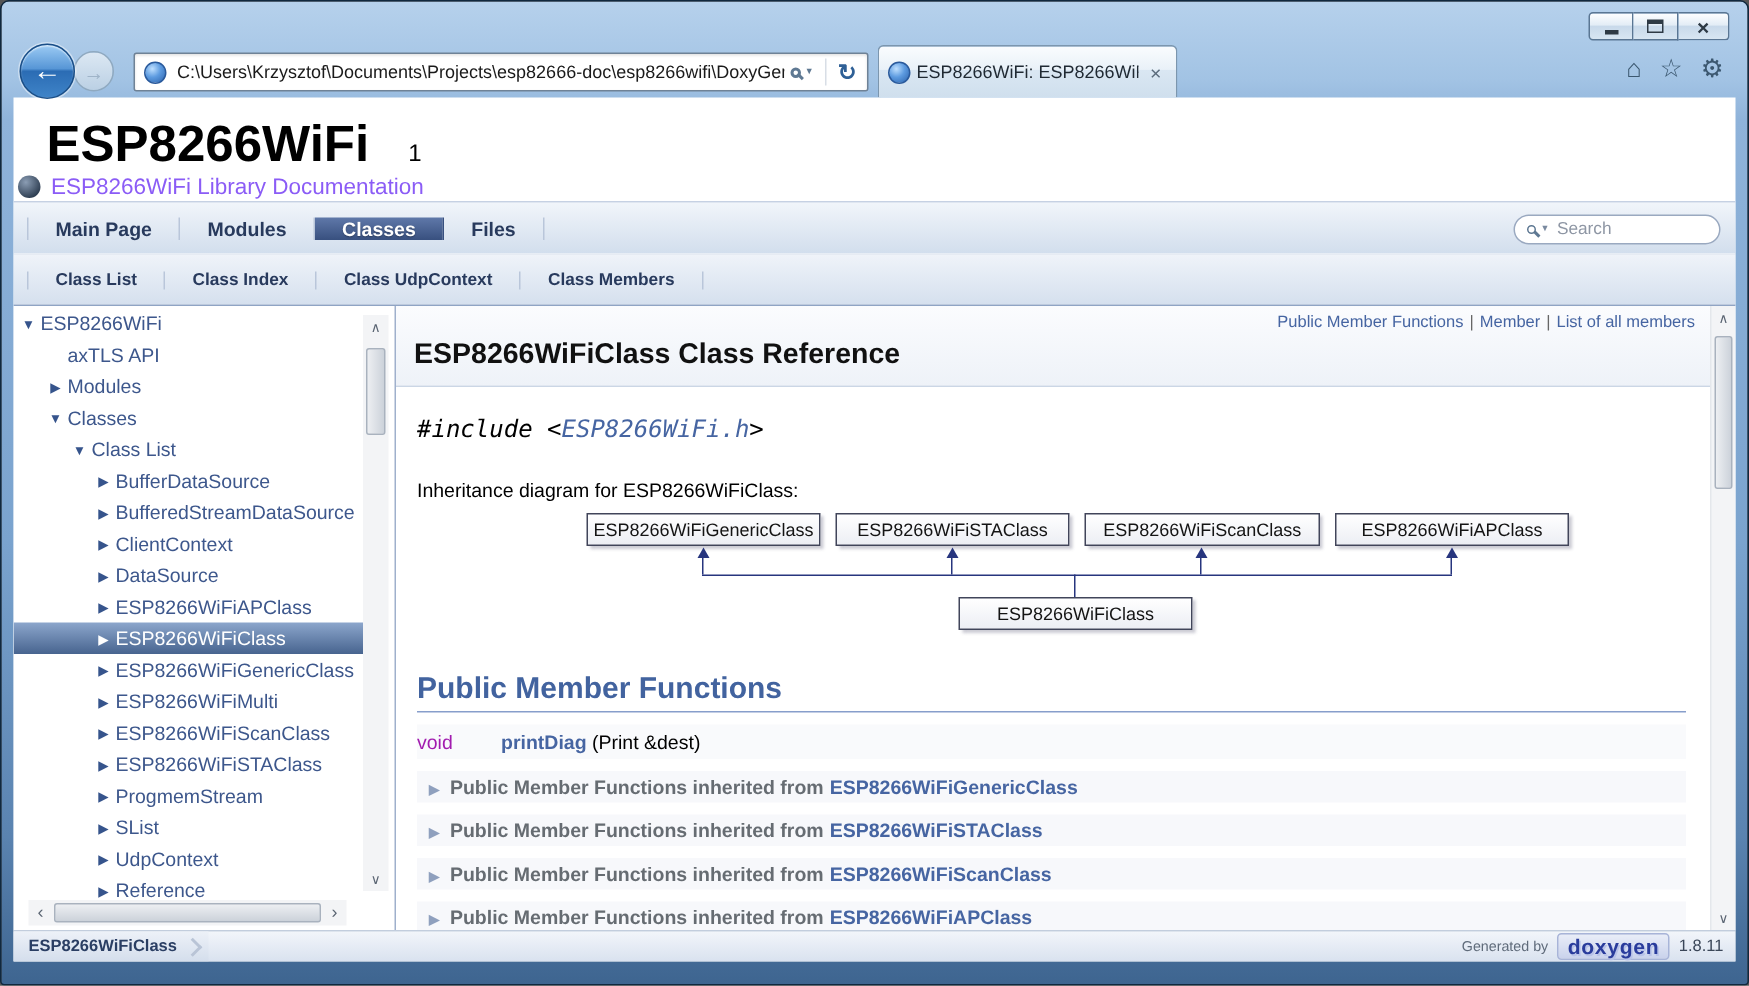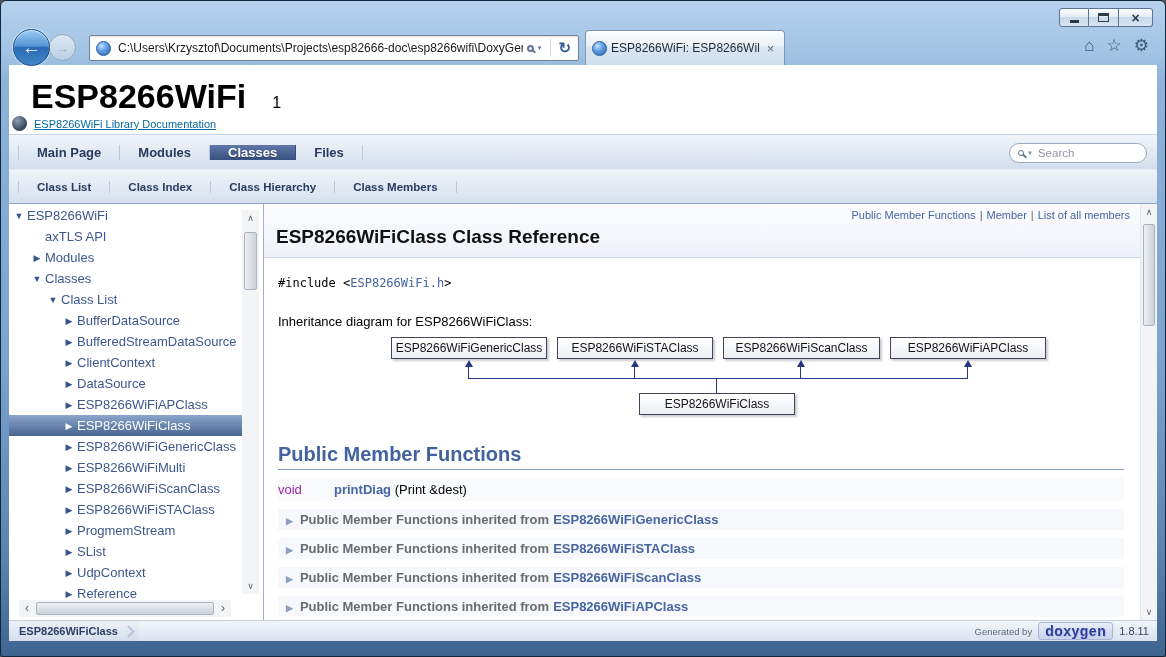--- a/index.html
+++ b/index.html
@@ -44,21 +44,21 @@
   .tab-close{width:15px;text-align:center;font-size:13px;color:#5A6B7C;cursor:pointer;}
   .tb-icons{position:absolute;right:16px;top:10px;display:flex;gap:12px;font-size:17px;color:#3C5870;}
   .tb-icons span{cursor:pointer;line-height:1;}
   
   .page{position:absolute;left:8px;right:8px;top:64px;bottom:15px;background:#fff;display:flex;flex-direction:column;overflow:hidden;}
   .titlearea{flex:0 0 69px;padding-top:12px;}
   .projectname{font-size:34px;font-weight:bold;color:#000;padding-left:22px;display:inline-block;line-height:38px;}
   .projectnumber{font-size:16px;color:#000;margin-left:26px;}
   .briefrow{display:flex;align-items:center;margin-top:1px;padding-left:3px;}
   .logo-icon{width:15px;height:15px;border-radius:50%;margin-right:7px;background:radial-gradient(circle at 35% 30%,#8B9DB4,#2E3E52 75%);}
-  .projectbrief{font-size:11px;color:#0369a1;text-decoration:underline;}
+  .projectbrief{font-size:15px;color:#8b5cf6;}
   .tabrow{position:relative;flex:0 0 35px;display:flex;align-items:center;background:linear-gradient(#F1F5FA,#D2DEED);border-top:1px solid #C6D1E3;}
   .tabrow2{background:linear-gradient(#EFF3F9,#D5E0EE);border-top:1px solid #E6EBF3;border-bottom:1px solid #8FA4C4;}
   .dtab{display:flex;align-items:center;padding:0 18px;font-size:13px;font-weight:bold;color:#283A5D;border-right:1px solid #B9C6DA;cursor:pointer;}
   .dtab:first-child{border-left:1px solid #B9C6DA;margin-left:9px;}
   .tabrow2 .dtab{font-size:11.5px;}
   .dtab.active{background:linear-gradient(#5F78A9,#38507F);color:#fff;border-right-color:#38507F;text-shadow:0 1px 1px rgba(0,0,0,.3);}
   .searchbox{position:absolute;right:10px;top:8px;width:138px;height:20px;background:#fff;border:1px solid #9AA9C0;border-radius:10px;
     display:flex;align-items:center;padding:0 8px;gap:3px;}
   .mag.small{width:6px;height:6px;border-width:1.5px;}
   .dd2{font-size:6px;color:#7A8AA0;}
@@ -85,21 +85,21 @@
   .hscroll .sarrow{width:16px;flex:0 0 auto;height:17px;line-height:17px;font-size:12px;}
   .hthumb{flex:1;height:13px;margin:0 1px;background:linear-gradient(#EDEFF2,#CCD2DA);border:1px solid #A9B2BE;border-radius:2px;cursor:pointer;}
   .content{flex:1;position:relative;overflow:hidden;background:#fff;min-width:0;}
   .doc-inner{position:absolute;left:0;top:0;right:17px;bottom:0;overflow:hidden;}
   .dheader{background:linear-gradient(#FBFCFE,#EEF2F8);border-bottom:1px solid #CBD6E5;padding:5px 10px 9px 12px;}
   .summary{text-align:right;font-size:11px;color:#8A8A8A;}
   .summary a{color:#4665A2;text-decoration:none;cursor:pointer;}
   .summary .sep{margin:0 4px;color:#666;}
   .headertitle{font-size:19px;font-weight:bold;color:#111;margin-top:5px;}
   .contents{padding:12px 16px 0 14px;}
-  .include-line{font-family:"DejaVu Sans Mono",monospace;font-size:12px;color:#000;margin-top:6px;}
+  .include-line{font-family:"DejaVu Sans Mono",monospace;font-size:16px;color:#000;margin-top:6px;font-style:italic;}
   .include-line a{color:#4665A2;text-decoration:none;cursor:pointer;}
   .inherit-label{font-size:13px;color:#000;margin-top:24px;}
   .diagram{position:relative;height:84px;margin-top:8px;}
   .dbox{position:absolute;height:22px;line-height:20px;text-align:center;font-size:12px;color:#141414;border:1px solid #41455A;
     background:linear-gradient(#FFFFFF,#ECEEF4);box-shadow:2px 2px 2px rgba(80,80,110,.3);cursor:pointer;white-space:nowrap;overflow:hidden;}
   .dline{position:absolute;background:#27357E;}
   .darrow{position:absolute;width:0;height:0;border-left:4px solid transparent;border-right:4px solid transparent;border-bottom:7px solid #27357E;}
   .groupheader{font-size:20px;font-weight:bold;color:#42639F;border-bottom:1px solid #879ECB;margin:22px 0 0 0;padding-bottom:3px;}
   .memrow{display:flex;background:#F9FAFC;margin-top:8px;padding:4px 0;font-size:13px;align-items:baseline;}
   .memret{width:46px;text-align:left;color:#a21caf;flex:0 0 auto;}
@@ -188,21 +188,21 @@
       <span class="searchbox">
         <span class="mag small"></span>
         <span class="dd2">▼</span>
         <input class="search-input" placeholder="Search" style="">
       </span>
     </div>
 
     <div class="tabrow tabrow2">
       <span class="dtab">Class List</span>
       <span class="dtab">Class Index</span>
-      <span class="dtab">Class Hierarchy</span>
+      <span class="dtab">Class UdpContext</span>
       <span class="dtab">Class Members</span>
     </div>
 
     <div class="doc-body">
 
       <div class="sidebar">
         <div class="tree">
           <div class="trow d0">
               <span class="arr">▼</span>
               <span>ESP8266WiFi</span>

